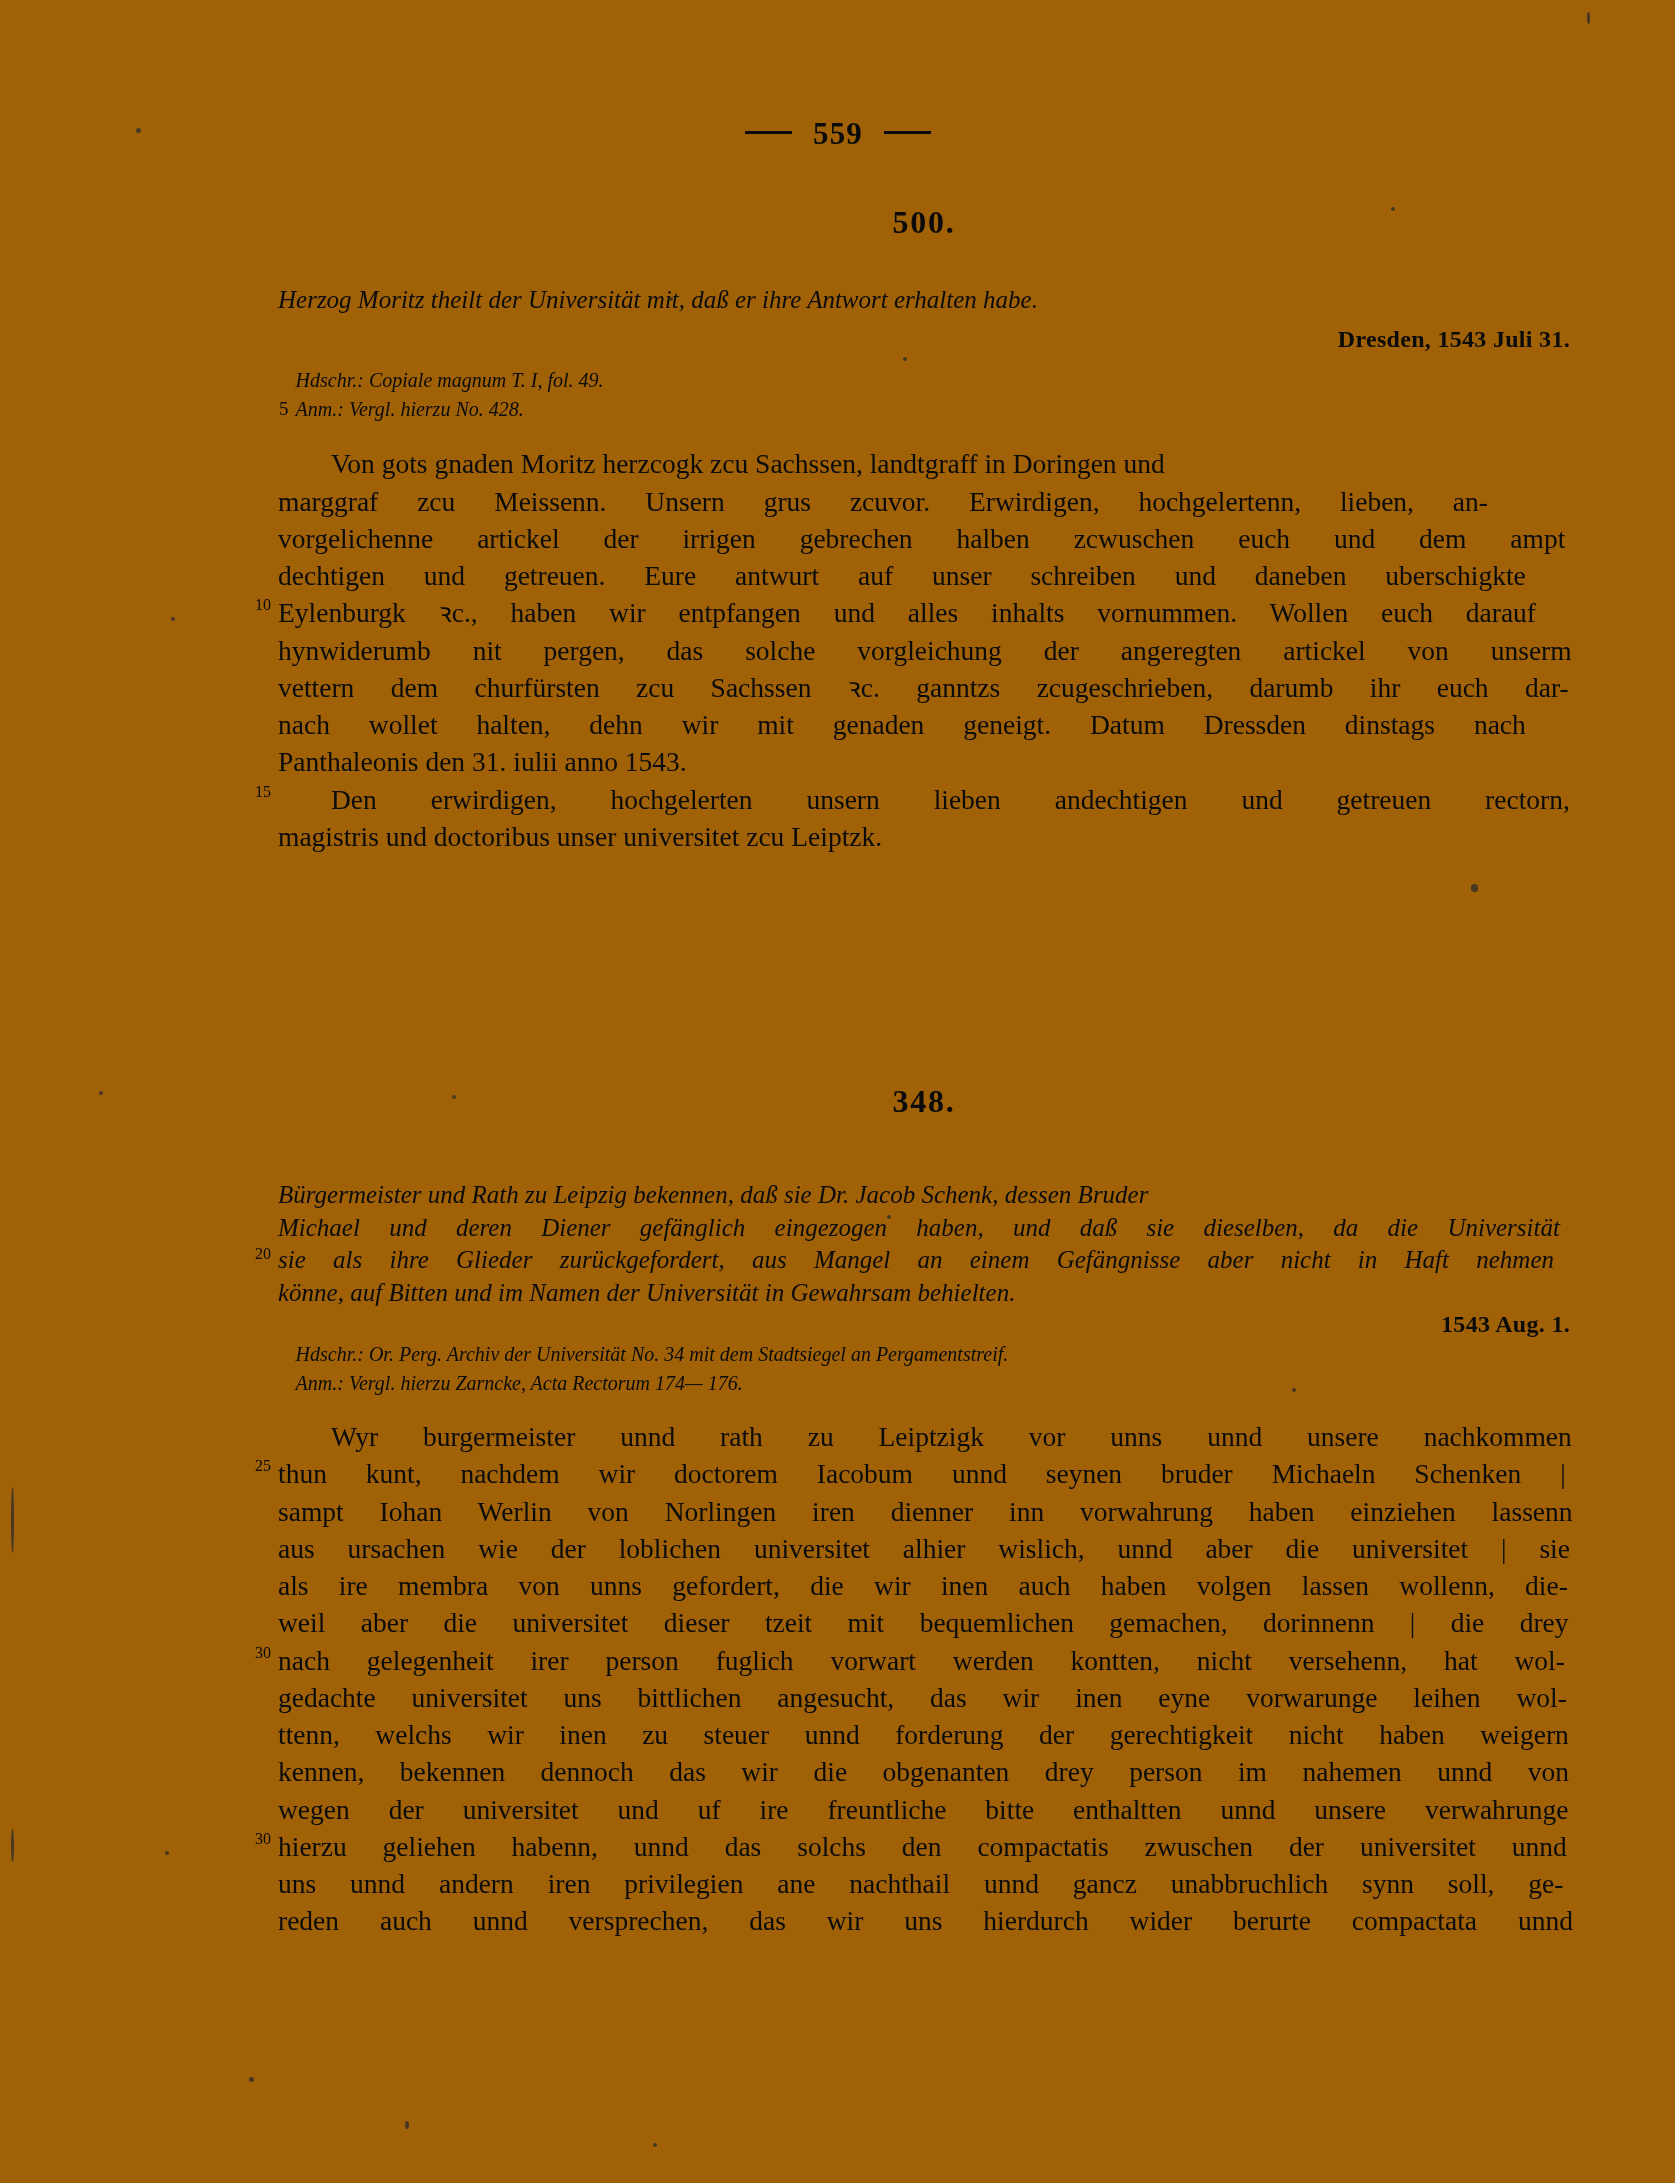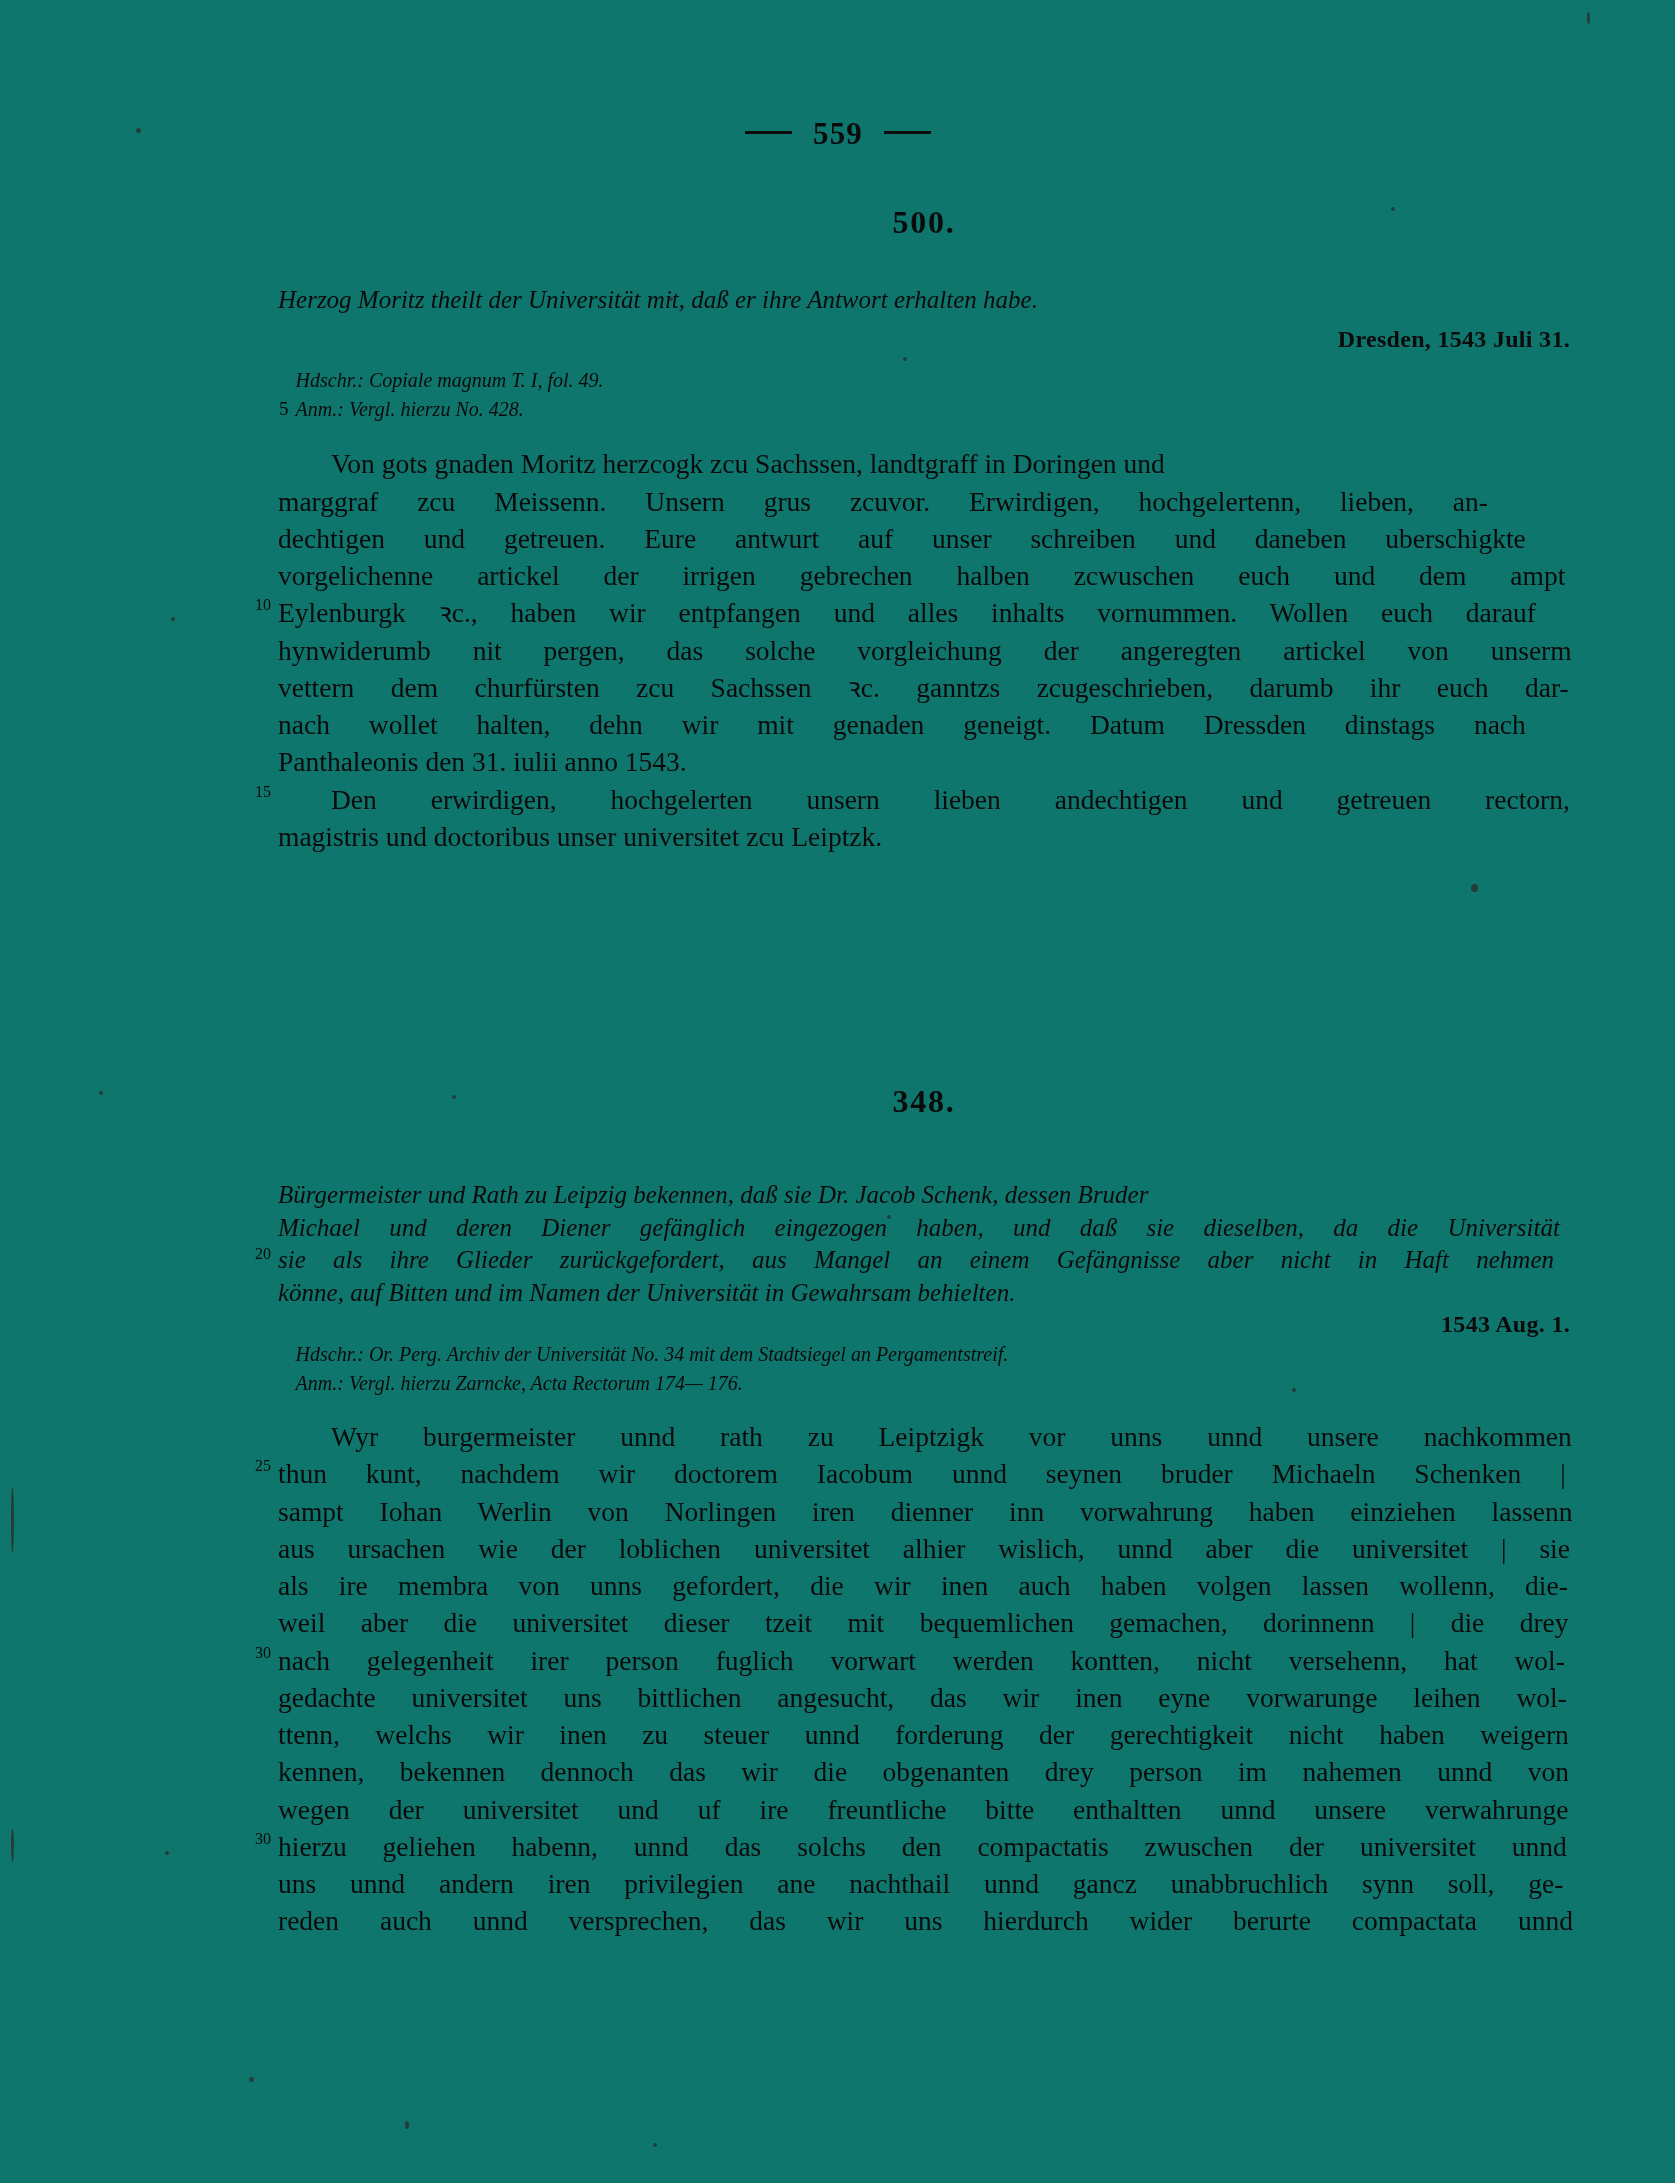--- a/index.html
+++ b/index.html
@@ -12,21 +12,21 @@
     height: 2183px;
     position: relative;
     font-family: "Liberation Serif", "DejaVu Serif", serif;
     color: #0b0b0b;
     overflow: hidden;
   }
 
   .page {
     position: absolute;
     inset: 0;
-    background: #0f766e;
+    background: #a16207;
   }
 
   
   .running-head {
     position: absolute;
     top: 116px;
     left: 0;
     width: 1676px;
     text-align: center;
     font-size: 31px;
@@ -166,25 +166,25 @@
       <div class="row">
         <span class="lineno"></span>
         <span class="jline"><span class="indent"></span><span>Von gots gnaden Moritz herzcogk zcu Sachssen, landtgraff in Doringen und</span></span>
       </div>
       <div class="row">
         <span class="lineno"></span>
         <span class="jline" style="word-spacing: 32px;">marggraf zcu Meissenn.  Unsern grus zcuvor.  Erwirdigen, hochgelertenn, lieben, an-</span>
       </div>
       <div class="row">
         <span class="lineno"></span>
+        <span class="jline" style="word-spacing: 37px;">vorgelichenne artickel der irrigen gebrechen halben zcwuschen euch und dem ampt</span>
+      </div>
+      <div class="row">
+        <span class="lineno"></span>
         <span class="jline" style="word-spacing: 32px;">dechtigen und getreuen.  Eure antwurt auf unser schreiben und daneben uberschigkte</span>
-      </div>
-      <div class="row">
-        <span class="lineno"></span>
-        <span class="jline" style="word-spacing: 37px;">vorgelichenne artickel der irrigen gebrechen halben zcwuschen euch und dem ampt</span>
       </div>
       <div class="row">
         <span class="lineno">10</span>
         <span class="jline" style="word-spacing: 26px;">Eylenburgk ꝛc., haben wir entpfangen und alles inhalts vornummen.  Wollen euch darauf</span>
       </div>
       <div class="row">
         <span class="lineno"></span>
         <span class="jline" style="word-spacing: 35px;">hynwiderumb nit pergen, das solche vorgleichung der angeregten artickel von unserm</span>
       </div>
       <div class="row">

